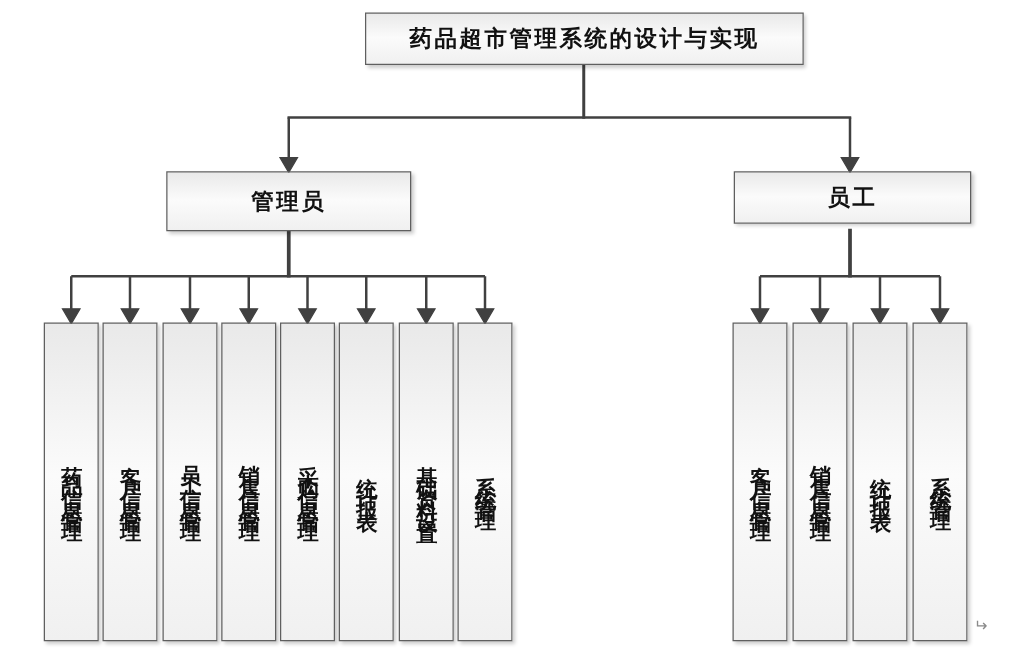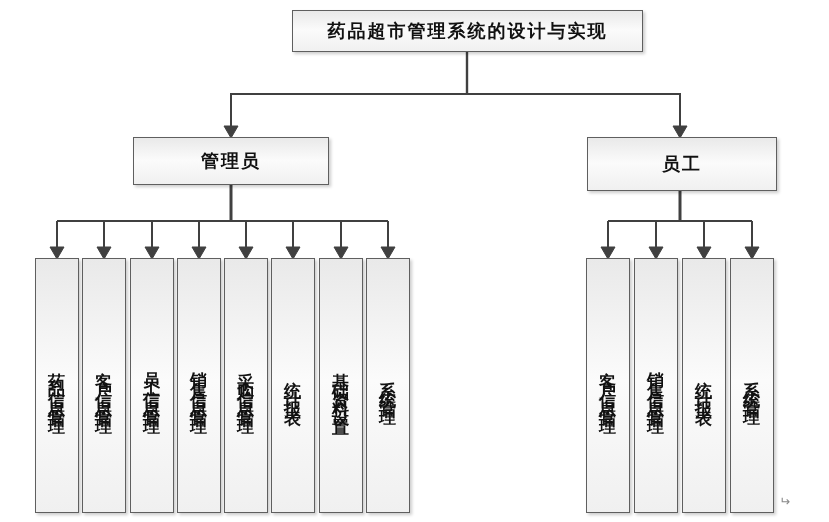--- a/index.html
+++ b/index.html
@@ -104,21 +104,21 @@
       <polygon points="601,247 615,247 608,259"></polygon>
       <polygon points="649,247 663,247 656,259"></polygon>
       <polygon points="697,247 711,247 704,259"></polygon>
       <polygon points="745,247 759,247 752,259"></polygon>
     </g>
   </svg>
 
   <div class="node h-node" style="left:292px; top:10px; width:351px; height:42px;">药品超市管理系统的设计与实现</div>
 
   <div class="node h-node" style="left:133px; top:137px; width:196px; height:48px;">管理员</div>
-  <div class="node h-node" style="left:587px; top:137px; width:190px; height:54px;">员工</div>
+  <div class="node h-node" style="left:587px; top:137px; width:190px; height:42px;">员工</div>
 
   <div class="node v-node" style="left:35px;">药品信息管理</div>
   <div class="node v-node" style="left:82px;">客户信息管理</div>
   <div class="node v-node" style="left:130px;">员工信息管理</div>
   <div class="node v-node" style="left:177px;">销售信息管理</div>
   <div class="node v-node" style="left:224px;">采购信息管理</div>
   <div class="node v-node" style="left:271px;">统计报表</div>
   <div class="node v-node" style="left:319px;">基础资料设置</div>
   <div class="node v-node" style="left:366px;">系统管理</div>
 

